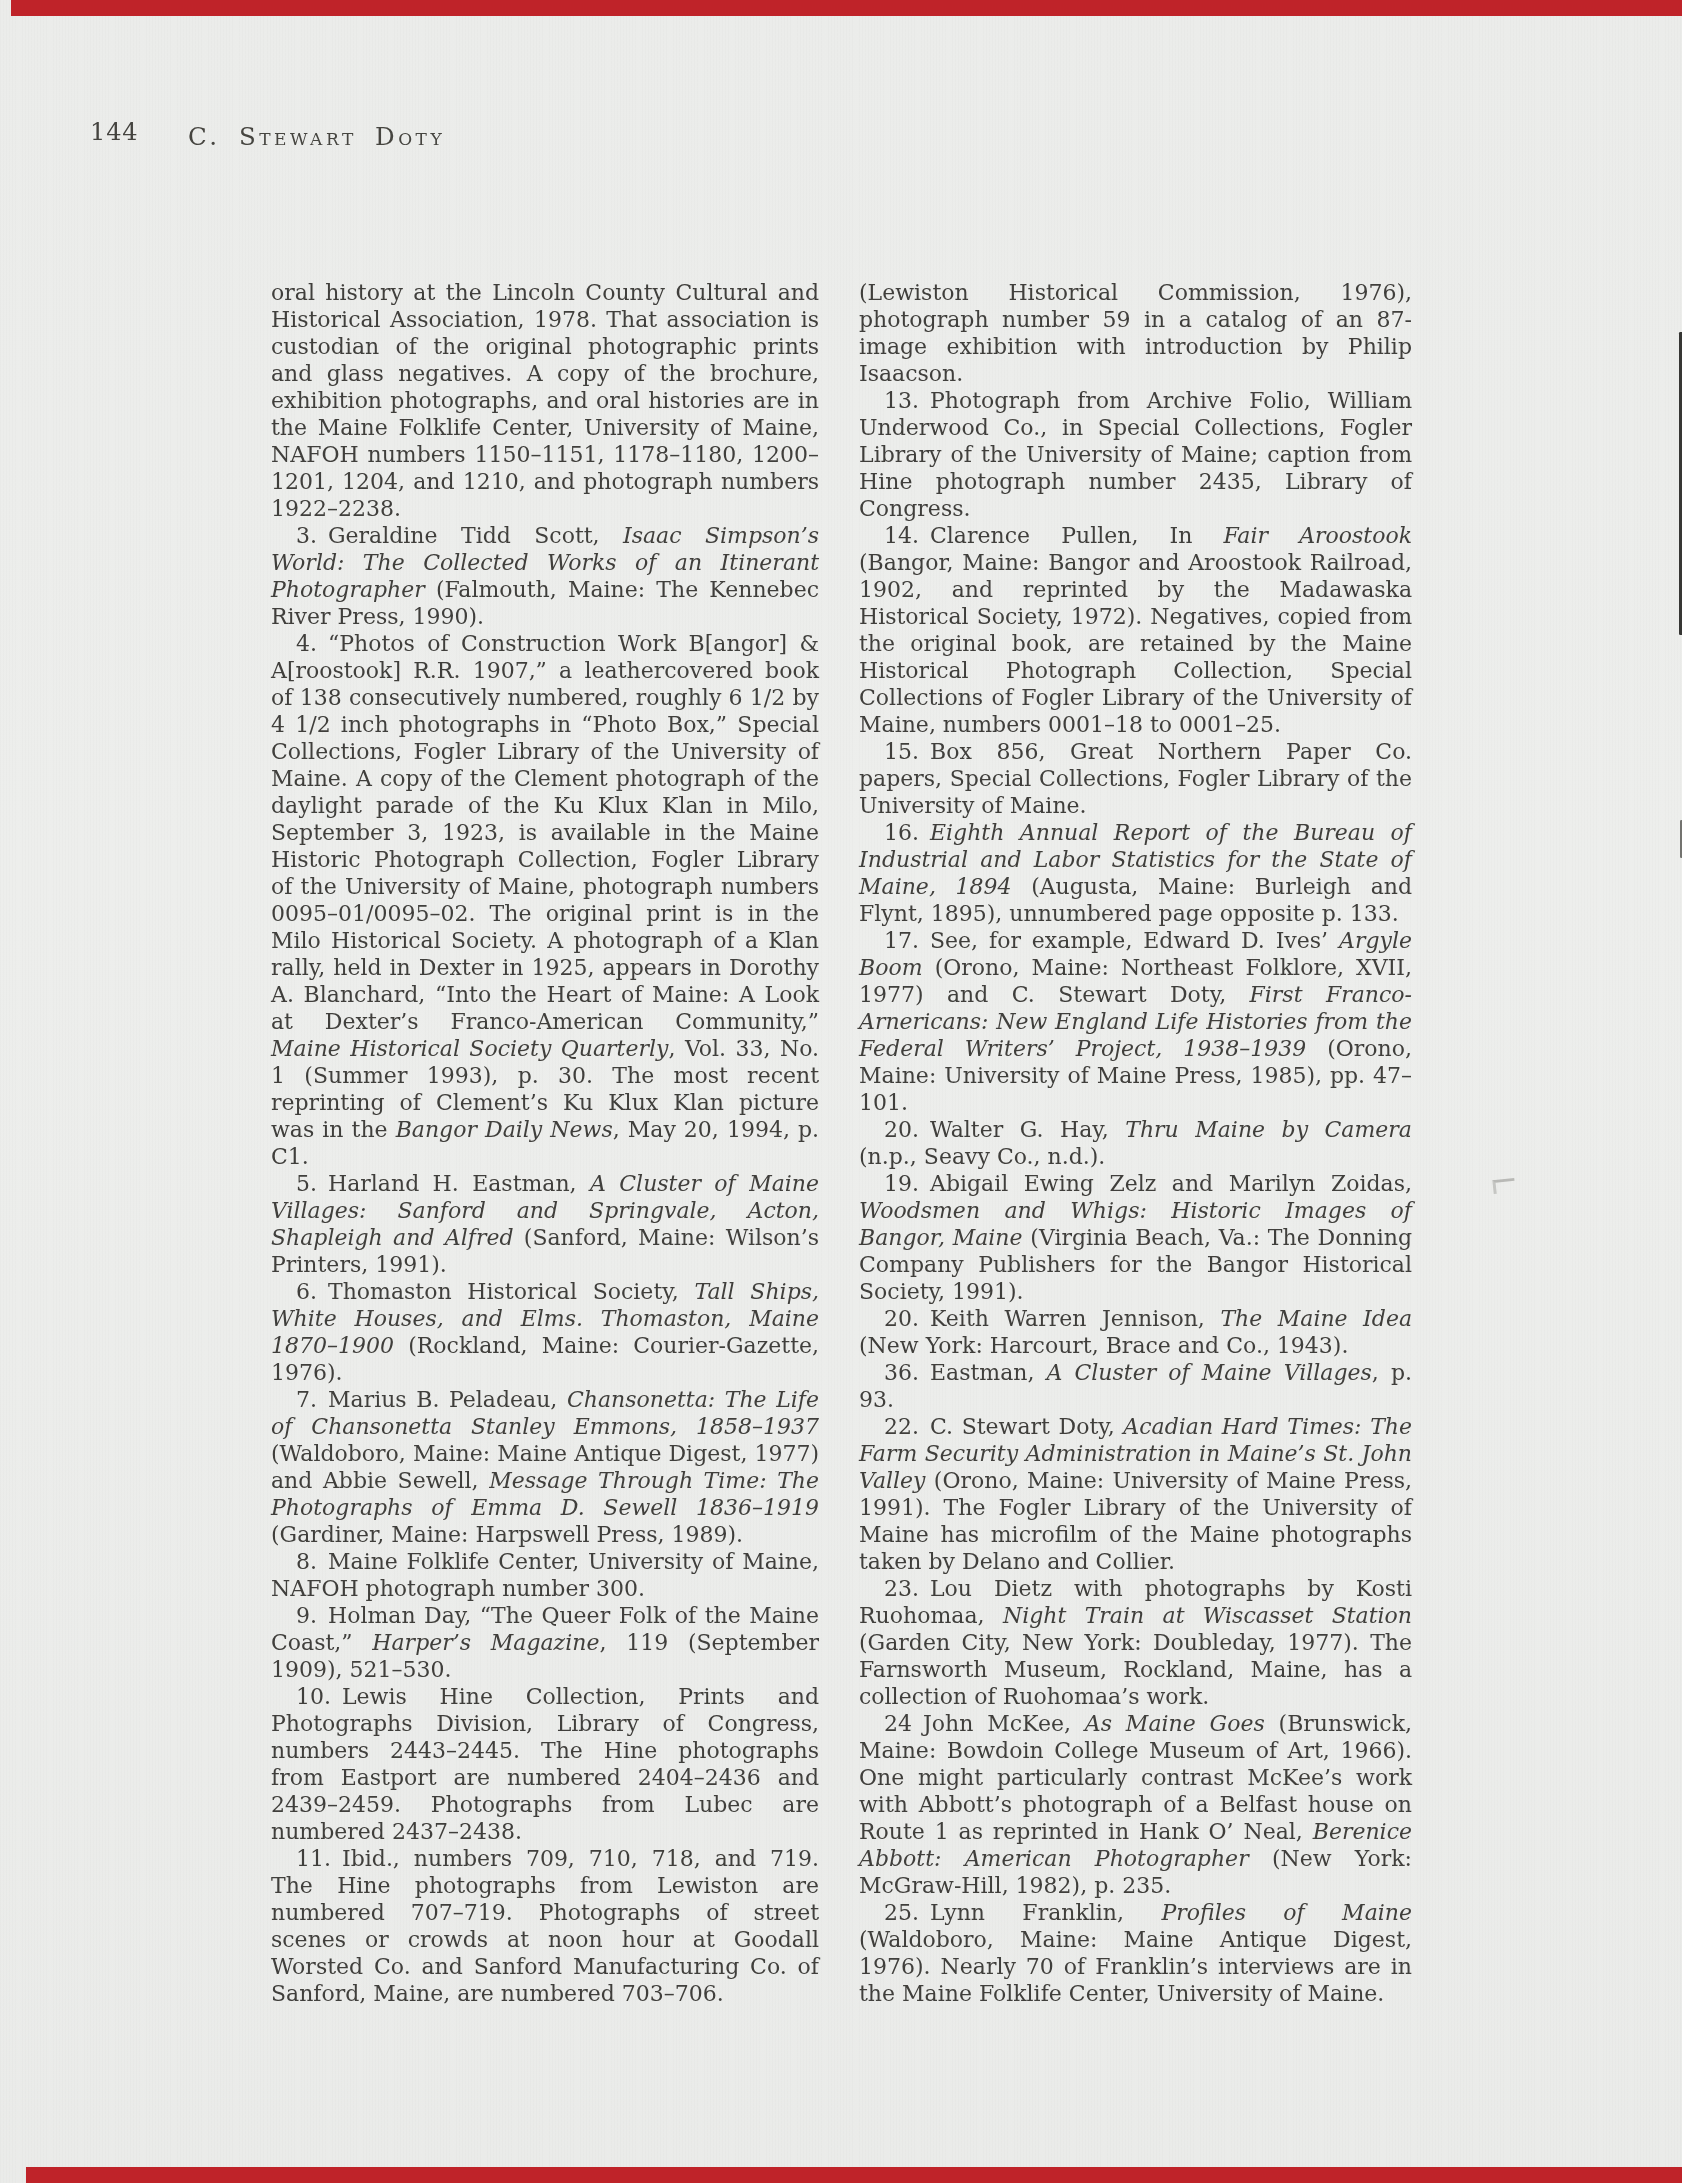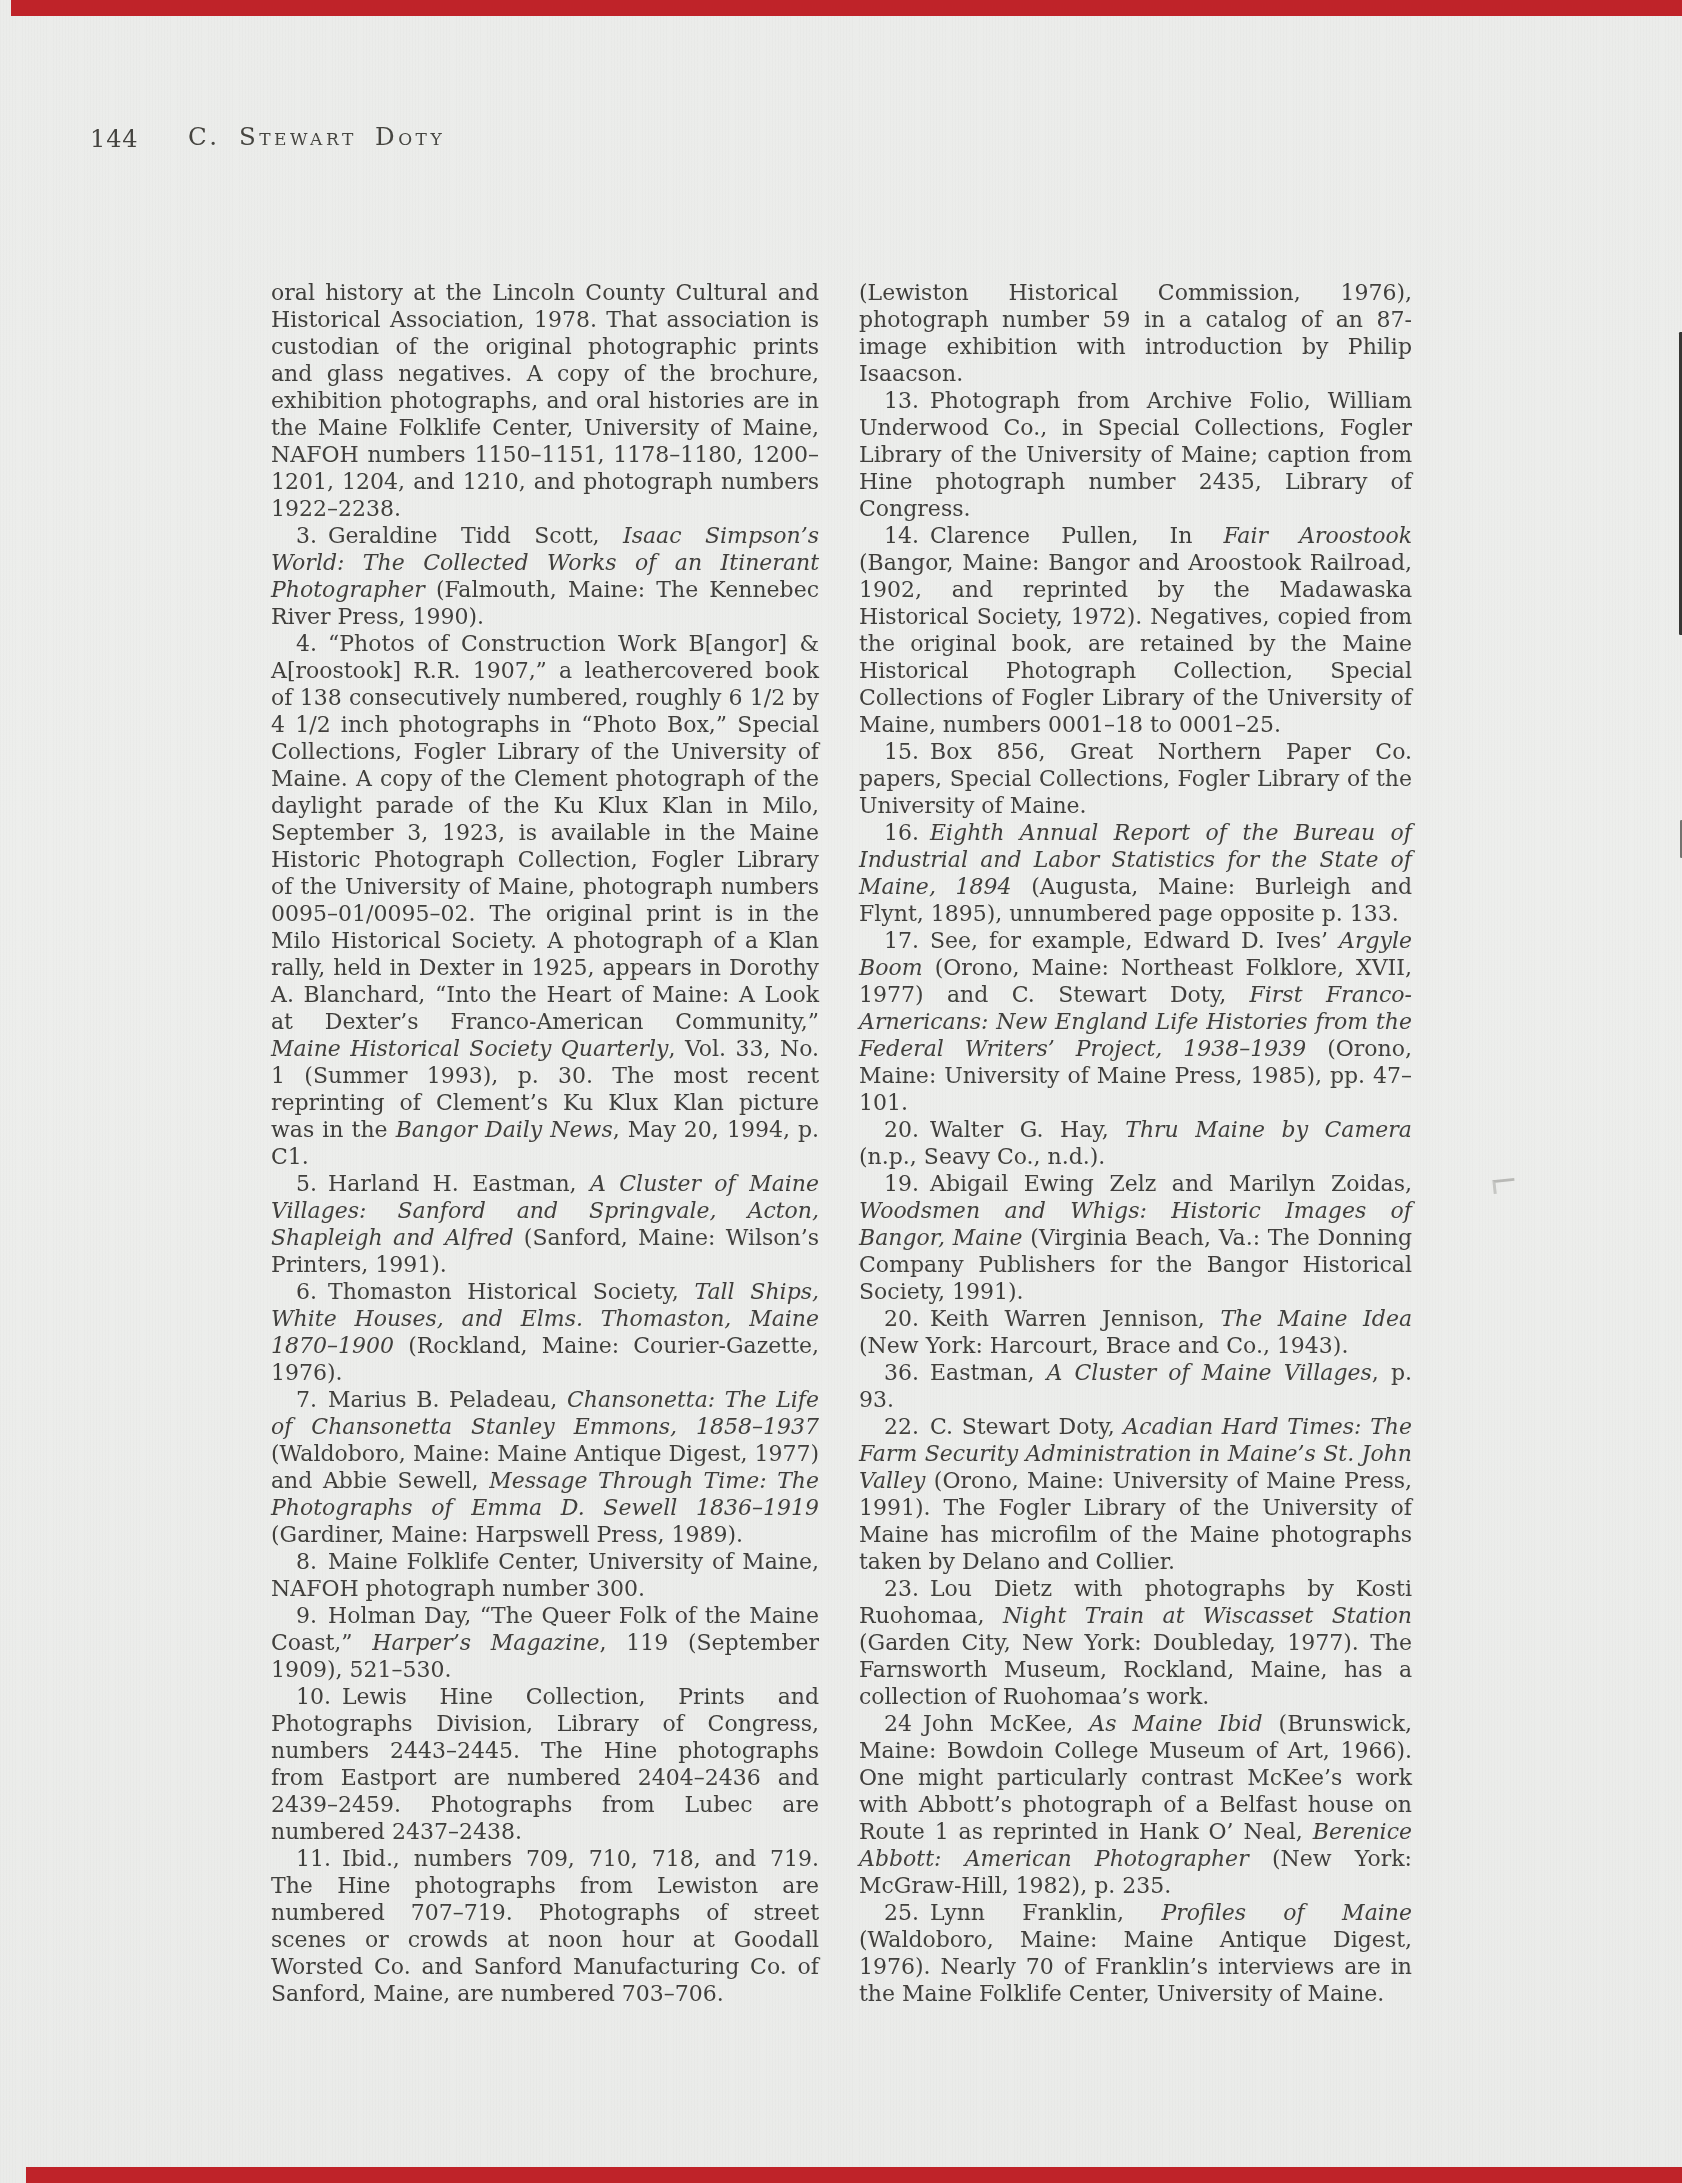--- a/index.html
+++ b/index.html
@@ -24,21 +24,21 @@
   .edgeline.long{left:1679px;top:332px;width:3.9px;height:303px;opacity:.92;}
   .edgeline.short{left:1680px;top:820px;width:3.1px;height:38px;background:#4a4a46;opacity:.75;}
   .smudge{
     position:absolute;left:1493px;top:1179px;width:19px;height:11.4px;
     border-top:3.9px solid rgba(110,110,105,.40);
     border-left:3.5px solid rgba(110,110,105,.30);
     transform:rotate(-6deg);
   }
   .header{position:absolute;left:0;top:0;width:100%;}
   .pagenum{
-    position:absolute;left:90px;top:125px;
+    position:absolute;left:90px;top:118px;
     font-size:24px;color:#44433f;letter-spacing:0.9px;
   }
   .runhead{
     position:absolute;left:188px;top:122px;
     font-size:24.5px;color:#464540;
     font-variant:small-caps;letter-spacing:3.5px;word-spacing:7px;text-align:right;
   }
   .columns{
     position:absolute;left:271px;top:279px;width:1141px;
     display:flex;gap:40px;
@@ -86,19 +86,19 @@
         <p class="para indent"><span>14. Clarence Pullen, In </span><i>Fair Aroostook</i><span> (Bangor, Maine: Bangor and Aroostook Railroad, 1902, and reprinted by the Madawaska Historical Society, 1972). Negatives, copied from the original book, are retained by the Maine Historical Photograph Collection, Special Collections of Fogler Library of the University of Maine, numbers 0001–18 to 0001–25.</span></p>
         <p class="para indent"><span>15. Box 856, Great Northern Paper Co. papers, Special Collections, Fogler Library of the University of Maine.</span></p>
         <p class="para indent"><span>16. </span><i>Eighth Annual Report of the Bureau of Industrial and Labor Statistics for the State of Maine, 1894</i><span> (Augusta, Maine: Burleigh and Flynt, 1895), unnumbered page opposite p. 133.</span></p>
         <p class="para indent"><span>17. See, for example, Edward D. Ives’ </span><i>Argyle Boom</i><span> (Orono, Maine: Northeast Folklore, XVII, 1977) and C. Stewart Doty, </span><i>First Franco-Arnericans: New England Life Histories from the Federal Writers’ Project, 1938–1939</i><span> (Orono, Maine: University of Maine Press, 1985), pp. 47–101.</span></p>
         <p class="para indent"><span>20. Walter G. Hay, </span><i>Thru Maine by Camera</i><span> (n.p., Seavy Co., n.d.).</span></p>
         <p class="para indent"><span>19. Abigail Ewing Zelz and Marilyn Zoidas, </span><i>Woodsmen and Whigs: Historic Images of Bangor, Maine</i><span> (Virginia Beach, Va.: The Donning Company Publishers for the Bangor Historical Society, 1991).</span></p>
         <p class="para indent"><span>20. Keith Warren Jennison, </span><i>The Maine Idea</i><span> (New York: Harcourt, Brace and Co., 1943).</span></p>
         <p class="para indent"><span>36. Eastman, </span><i>A Cluster of Maine Villages</i><span>, p. 93.</span></p>
         <p class="para indent"><span>22. C. Stewart Doty, </span><i>Acadian Hard Times: The Farm Security Administration in Maine’s St. John Valley</i><span> (Orono, Maine: University of Maine Press, 1991). The Fogler Library of the University of Maine has microfilm of the Maine photographs taken by Delano and Collier.</span></p>
         <p class="para indent"><span>23. Lou Dietz with photographs by Kosti Ruohomaa, </span><i>Night Train at Wiscasset Station</i><span> (Garden City, New York: Doubleday, 1977). The Farnsworth Museum, Rockland, Maine, has a collection of Ruohomaa’s work.</span></p>
-        <p class="para indent"><span>24 John McKee, </span><i>As Maine Ibid</i><span> (Brunswick, Maine: Bowdoin College Museum of Art, 1966). One might particularly contrast McKee’s work with Abbott’s photograph of a Belfast house on Route 1 as reprinted in Hank O’ Neal, </span><i>Berenice Abbott: American Photographer</i><span> (New York: McGraw-Hill, 1982), p. 235.</span></p>
+        <p class="para indent"><span>24 John McKee, </span><i>As Maine Goes</i><span> (Brunswick, Maine: Bowdoin College Museum of Art, 1966). One might particularly contrast McKee’s work with Abbott’s photograph of a Belfast house on Route 1 as reprinted in Hank O’ Neal, </span><i>Berenice Abbott: American Photographer</i><span> (New York: McGraw-Hill, 1982), p. 235.</span></p>
         <p class="para indent"><span>25. Lynn Franklin, </span><i>Profiles of Maine</i><span> (Waldoboro, Maine: Maine Antique Digest, 1976). Nearly 70 of Franklin’s interviews are in the Maine Folklife Center, University of Maine.</span></p>
       </div>
   </div>
 
 </div>
 
 
 </body></html>

